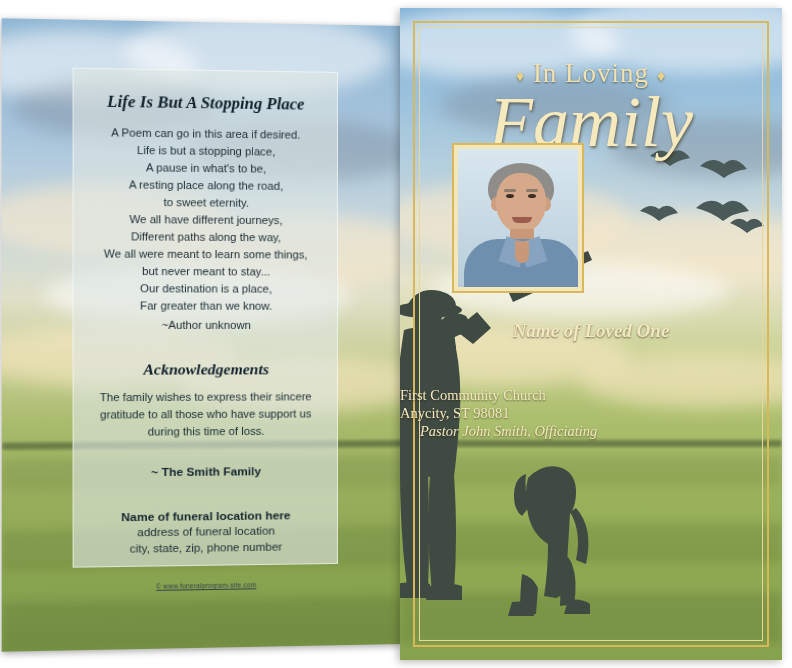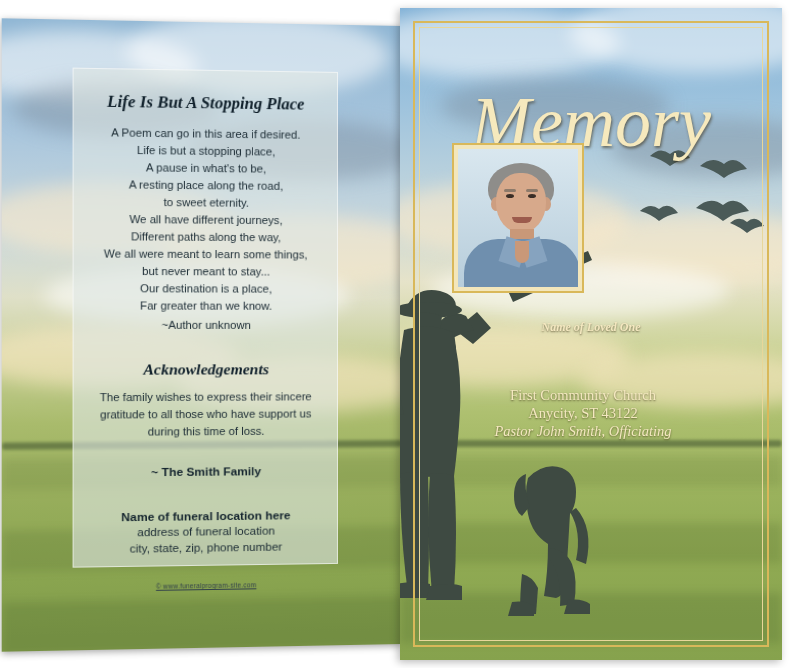--- a/index.html
+++ b/index.html
@@ -212,45 +212,44 @@
 
   .birds { position: absolute; inset: 0; pointer-events:none; }
 
   .name {
     position: absolute;
     left: 0; right: 0; top: 312px;
     text-align: center;
     font-family: "Liberation Serif", serif;
     font-style: italic;
     font-weight: bold;
-    font-size: 12px;
+    font-size: 19px;
     color: #f4e8c0;
     text-shadow: 0 1px 2px rgba(40,30,5,0.6);
   }
   .dates {
     position: absolute;
     left: 0; right: 0; top: 336px;
     text-align: center;
     font-family: "Liberation Serif", serif;
     font-weight: bold;
     font-size: 14.5px;
     color: #f4e8c0;
     text-shadow: 0 1px 2px rgba(40,30,5,0.6);
   }
   .service {
     position: absolute;
     left: 0; right: 16px; top: 378px;
-    text-align: center;
     font-family: "Liberation Serif", serif;
     font-size: 14.5px;
     line-height: 18px;
     color: #f4e8c0;
     text-shadow: 0 1px 2px rgba(40,30,5,0.6);
   }
-  .service .officiant { font-style: italic; }
+  .service .officiant { font-style: italic; margin-left: 20px; }
 
   .silhouette { position: absolute; left: 0; top: 0; width: 382px; height: 652px; pointer-events: none; }
 </style>
 </head>
 <body>
 
 <div id="page">
   <div class="brochure">
 
     <div class="panel-left">
@@ -360,21 +359,26 @@
           <path d="M122 566 q10 2 16 14 l-2 26 l-16 0 q0 -22 2 -40 z"></path>
           <path d="M168 592 q14 -2 22 4 l0 10 l-26 0 z"></path>
           <path d="M112 594 q14 -2 22 4 l0 10 l-26 0 z"></path>
           <path d="M176 500 q18 20 10 56 l-10 -4 q6 -28 -6 -48 z"></path>
         </g>
       </svg>
 
       <div class="cover-border-outer"></div>
       <div class="cover-border-inner"></div>
 
-      <div class="memory">Memory</div>
+      <div class="in-loving">
+        <span class="dot">♦</span>
+        <span>In Loving</span>
+        <span class="dot">♦</span>
+      </div>
+      <div class="memory">Family</div>
 
       <div class="photo-frame">
         <div class="photo">
           <div class="p-sky"></div>
           <div class="p-hair"></div>
           <div class="p-ear1"></div>
           <div class="p-ear2"></div>
           <div class="p-face"></div>
           <div class="p-brow1"></div>
           <div class="p-brow2"></div>
@@ -386,19 +390,19 @@
           <div class="p-collarL"></div>
           <div class="p-collarR"></div>
           <div class="p-vopen"></div>
         </div>
       </div>
 
       <div class="name">Name of Loved One</div>
 
       <div class="service">
         <div>First Community Church</div>
-        <div>Anycity, ST 43122</div>
+        <div>Anycity, ST 98081</div>
         <div class="officiant">Pastor John Smith, Officiating</div>
       </div>
     </div>
 
   </div>
 </div>
 
 </body></html>

